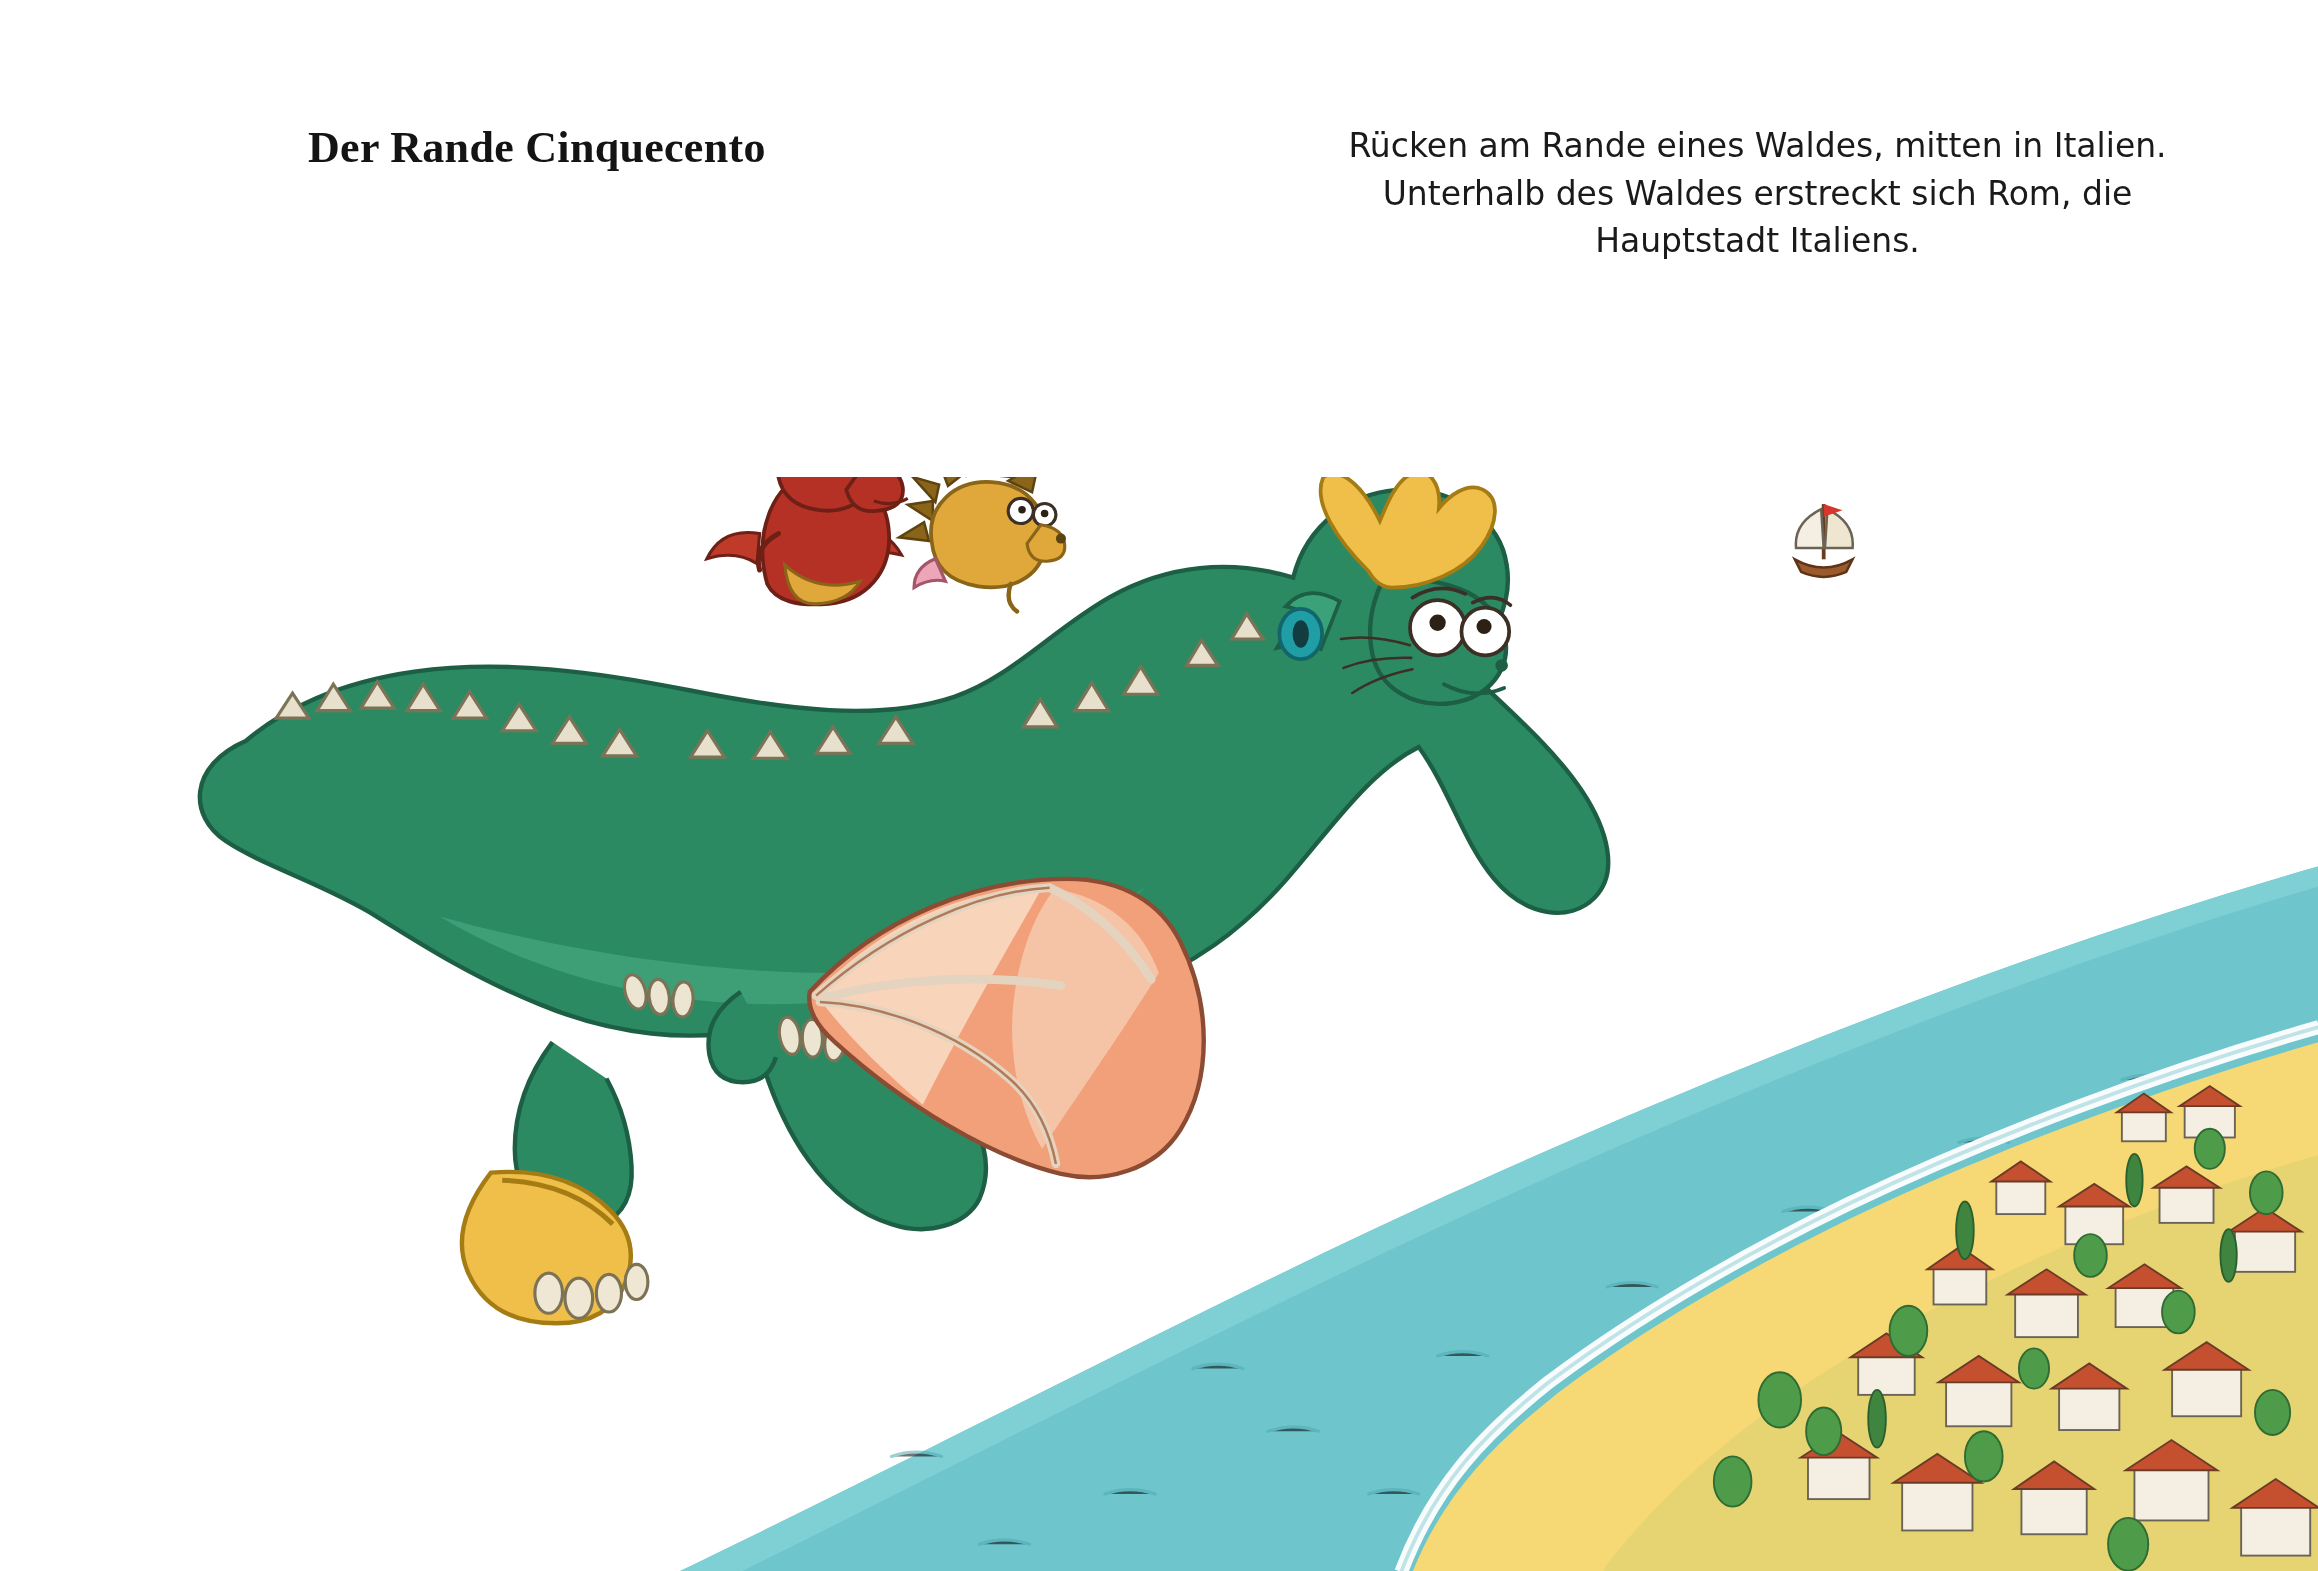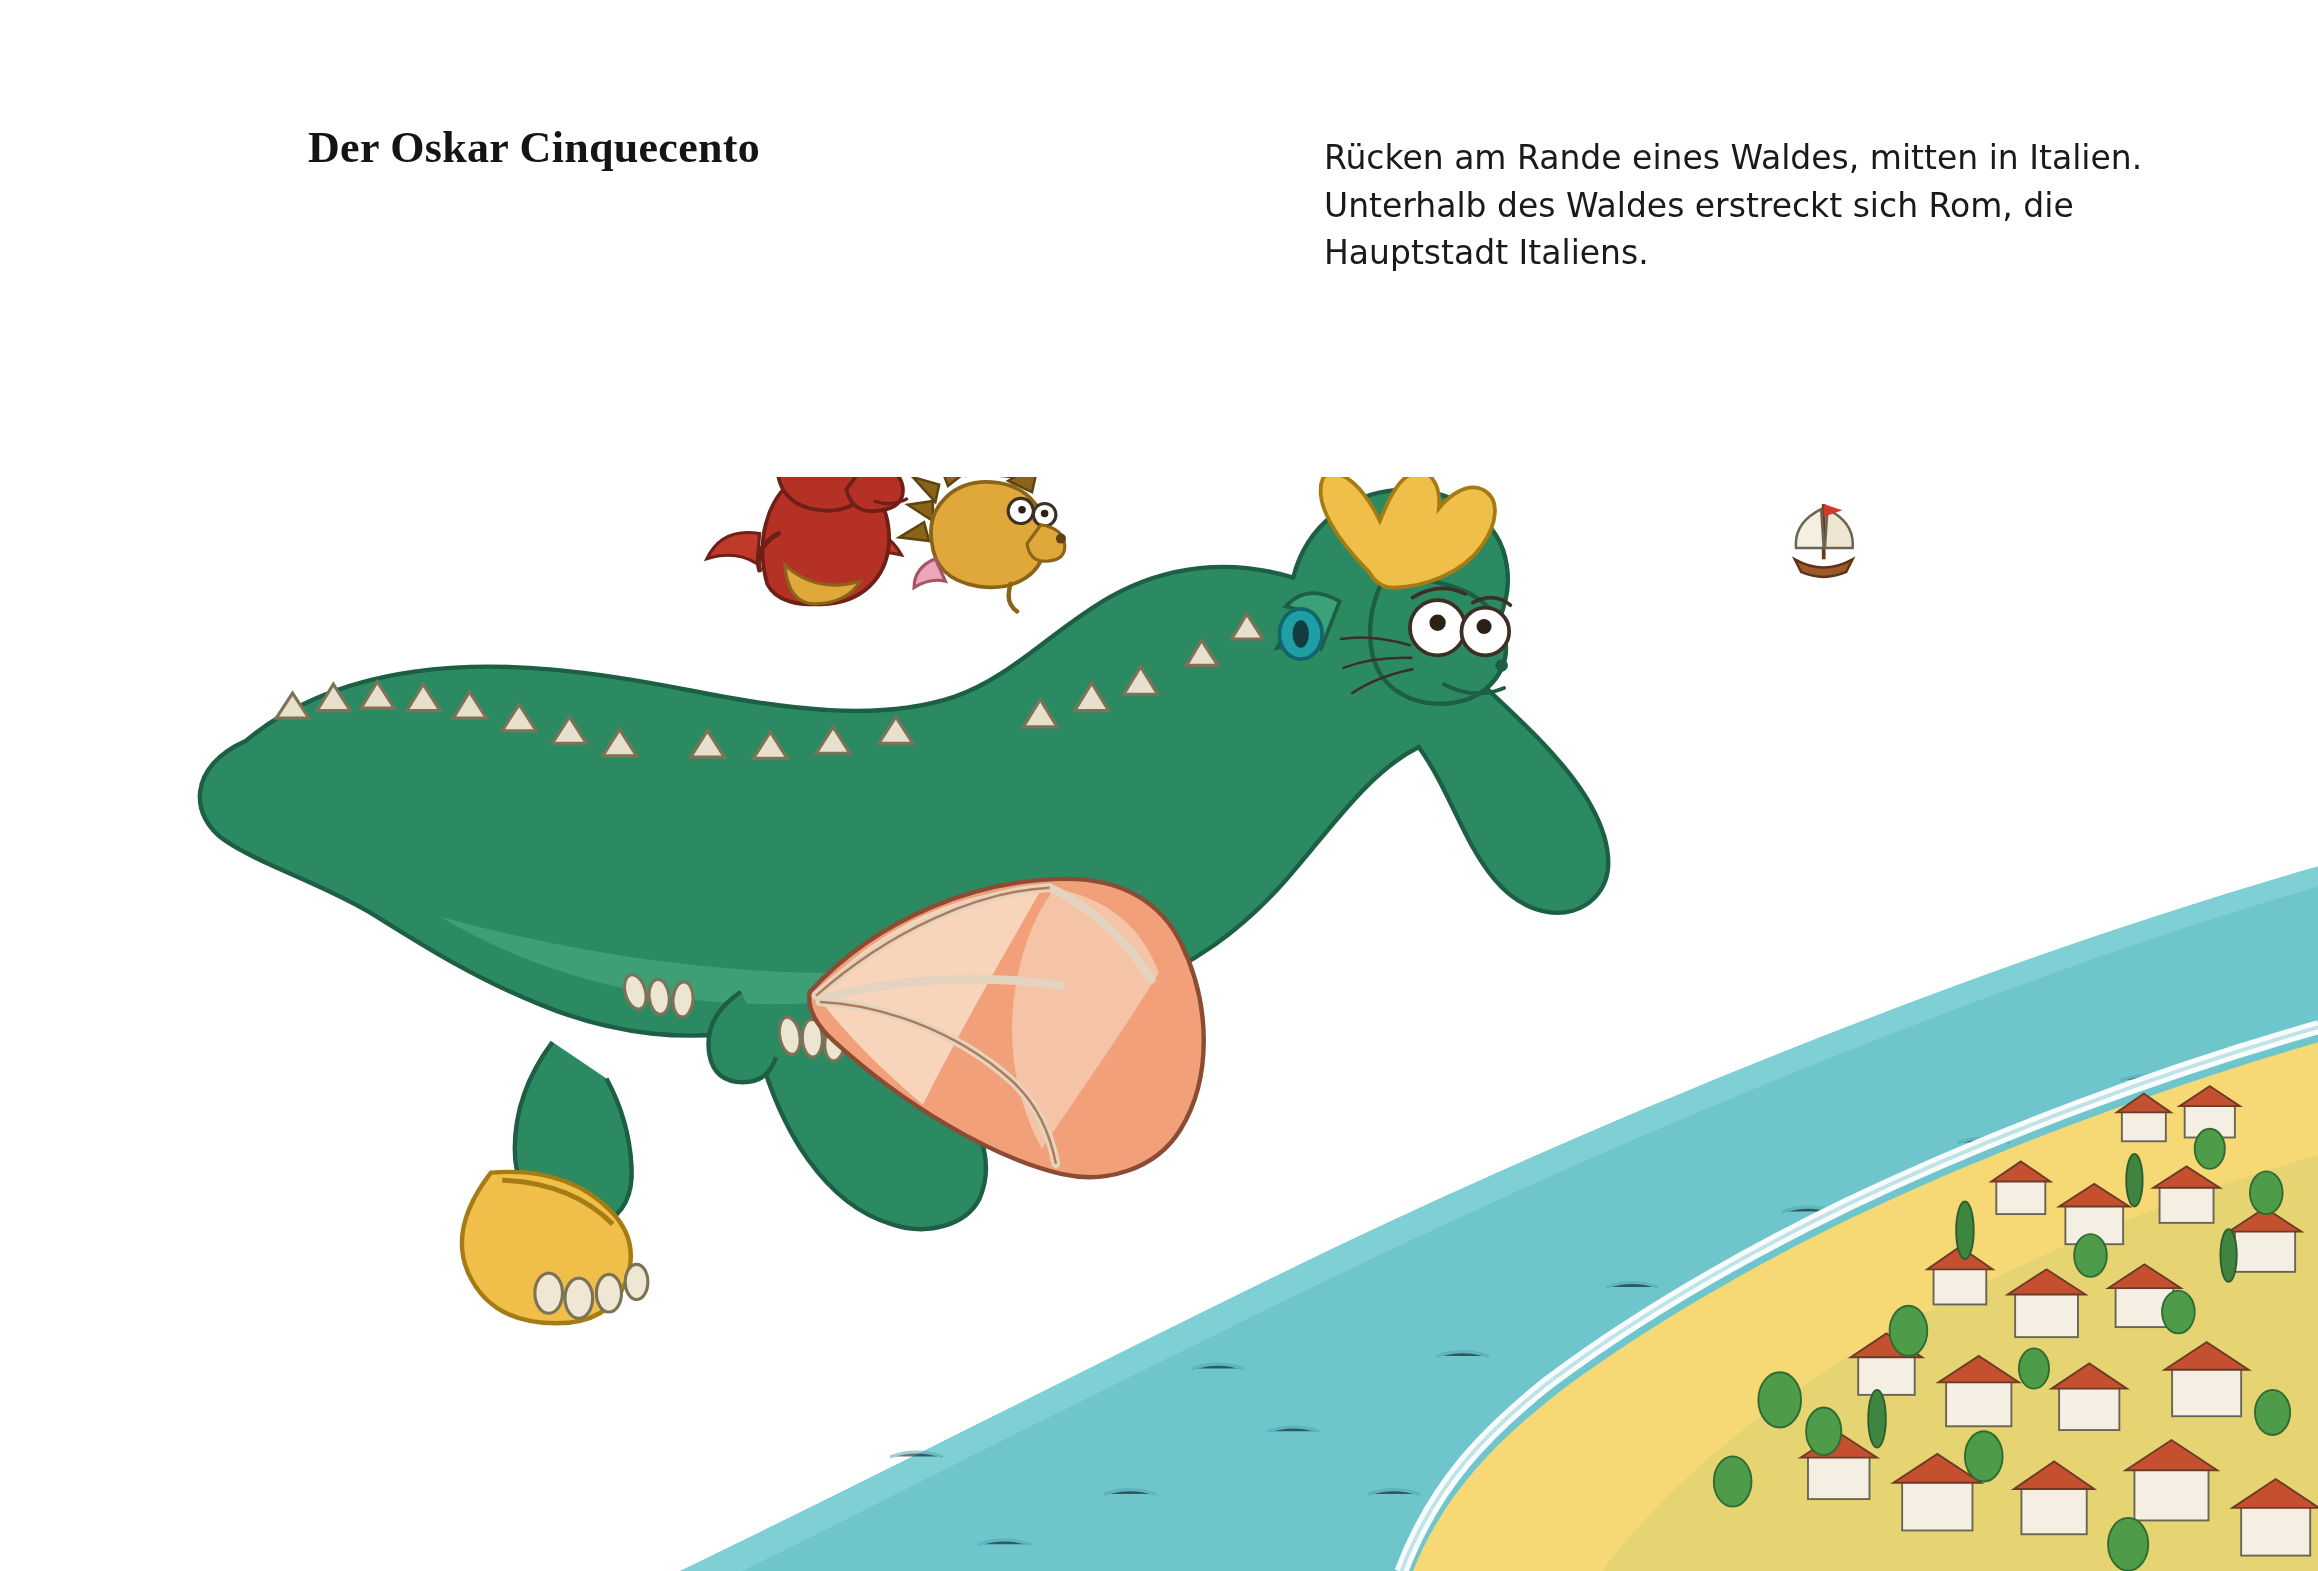--- a/index.html
+++ b/index.html
@@ -40,21 +40,21 @@
   .col-left {
     left: 154px;
     top: 289px;
     width: 954px;
   }
   .col-right {
     left: 1312px;
     top: 122px;
     width: 891px;
   }
-  .col p { margin: 12px; }
+  .col p { margin: 0; text-align: center; }
   .dropcap {
     font-size: 46px;
     line-height: 0.9;
     vertical-align: -2.5px;
   }
 
   
   .illustration {
     position: absolute;
     left: 0;
@@ -66,21 +66,21 @@
     display: block;
     width: 100%;
     height: 100%;
   }
 </style>
 </head>
 <body>
 
 <div class="page">
 
-  <div class="chapter-title">Der Oskar Cinquecento</div>
+  <div class="chapter-title">Der Rande Cinquecento</div>
 
 
   <div class="col col-right">
     <p>Rücken am Rande eines Waldes, mitten in Italien. Unterhalb des Waldes erstreckt sich Rom, die Hauptstadt Italiens.</p>
   </div>
 
   <div class="illustration">
     <svg viewBox="0 0 3694 1744" xmlns="http://www.w3.org/2000/svg" aria-hidden="true">
 
       <g>

